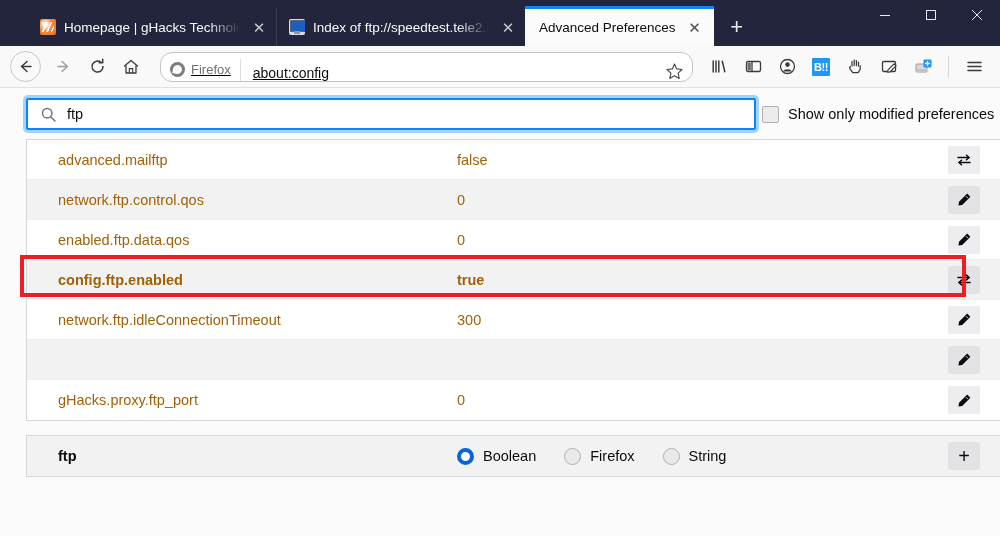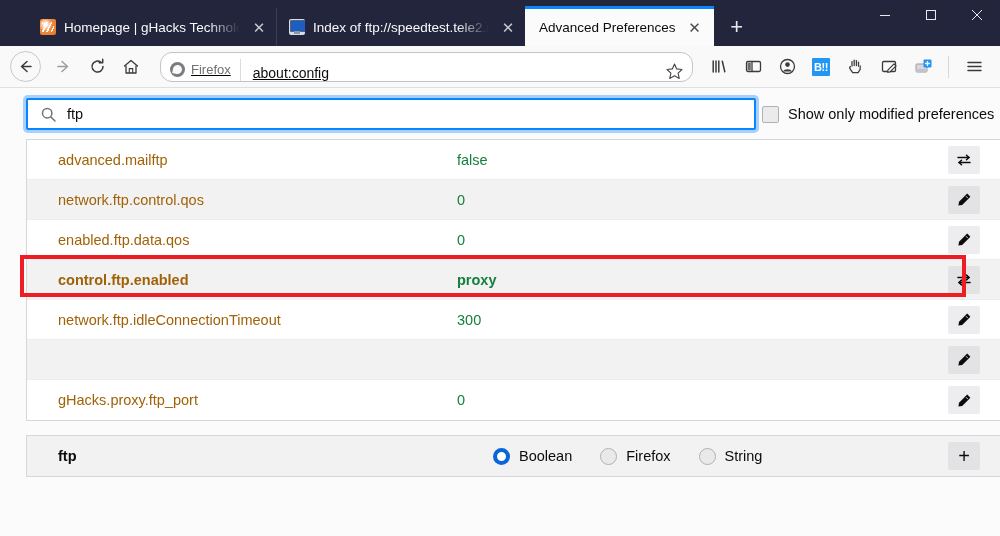--- a/index.html
+++ b/index.html
@@ -157,42 +157,42 @@
   .prefrow {
     height: 40px; display: flex; align-items: center; position: relative;
     border-bottom: 1px solid #ededf0;
   }
   .prefrow:last-child { border-bottom: none; }
   .prefrow.alt { background: #f2f2f3; }
   .prefrow .pname {
     width: 430px; padding-left: 31px; font-size: 14.5px; color: #a16207;
     white-space: nowrap; overflow: hidden;
   }
-  .prefrow .pvalue { flex: 1; font-size: 14.5px; color: #15803d; }
+  .prefrow .pvalue { flex: 1; font-size: 14.5px; color: #a16207; }
   .prefrow.modified .pname, .prefrow.modified .pvalue { font-weight: bold; }
   .actbtn {
     width: 32px; height: 28px; margin-right: 25px;
     background: #ededf0; border-radius: 2px;
     display: flex; align-items: center; justify-content: center;
     color: #0c0c0d; font-size: 16px;
   }
   .prefrow.alt .actbtn { background: #e3e3e5; }
   .redbox {
     position: absolute; left: -7px; top: -5px; width: 946px; height: 42px;
     border: 4px solid #ee1d24; pointer-events: none;
   }
 
   .addrow {
     margin: 14px 10px 0 10px; border: 1px solid #d7d7db; background: #f2f2f3;
     height: 42px; display: flex; align-items: center;
   }
   .addrow .aname {
     width: 430px; padding-left: 31px; font-size: 14.5px; font-weight: bold; color: #0c0c0d;
   }
-  .typeopts { display: flex; align-items: flex-start; gap: 28px; flex: 1; margin-left: 36px; }
+  .typeopts { display: flex; align-items: flex-start; gap: 28px; flex: 1; }
   .radio { display: flex; align-items: center; gap: 9px; font-size: 14.5px; color: #0c0c0d; }
   .rdot {
     width: 17px; height: 17px; border-radius: 50%;
     border: 1px solid #b1b1b3; background: #e9e9ea;
   }
   .radio.sel .rdot {
     background: #fff; border: 4px solid #0a65d8;
   }
   .addbtn {
     width: 32px; height: 28px; margin-right: 25px;
@@ -407,22 +407,22 @@
         <span class="pvalue">0</span>
         <span class="actbtn">
           <svg width="15" height="15" viewBox="0 0 15 15">
             <path d="M10.2 1.6 L13.4 4.8 L5.2 13 L1.4 13.6 L2 9.8 Z" fill="currentColor"></path>
             <path d="M9.1 4.3 L10.7 5.9" stroke="#ededf0" stroke-width="1"></path>
           </svg>
         </span>
       </div>
 
       <div class="prefrow alt modified">
-        <span class="pname">control.ftp.enabled</span>
-        <span class="pvalue">proxy</span>
+        <span class="pname">config.ftp.enabled</span>
+        <span class="pvalue">true</span>
         <span class="actbtn">
           <svg width="16" height="16" viewBox="0 0 16 16">
             <g stroke="currentColor" stroke-width="1.6" fill="none" stroke-linecap="round" stroke-linejoin="round">
               <path d="M2 5.5 H13"></path>
                 <path d="M10.5 3.2 L13 5.5 L10.5 7.8"></path>
               <path d="M14 10.5 H3"></path>
                 <path d="M5.5 8.2 L3 10.5 L5.5 12.8"></path>
             </g>
           </svg>
         </span>

